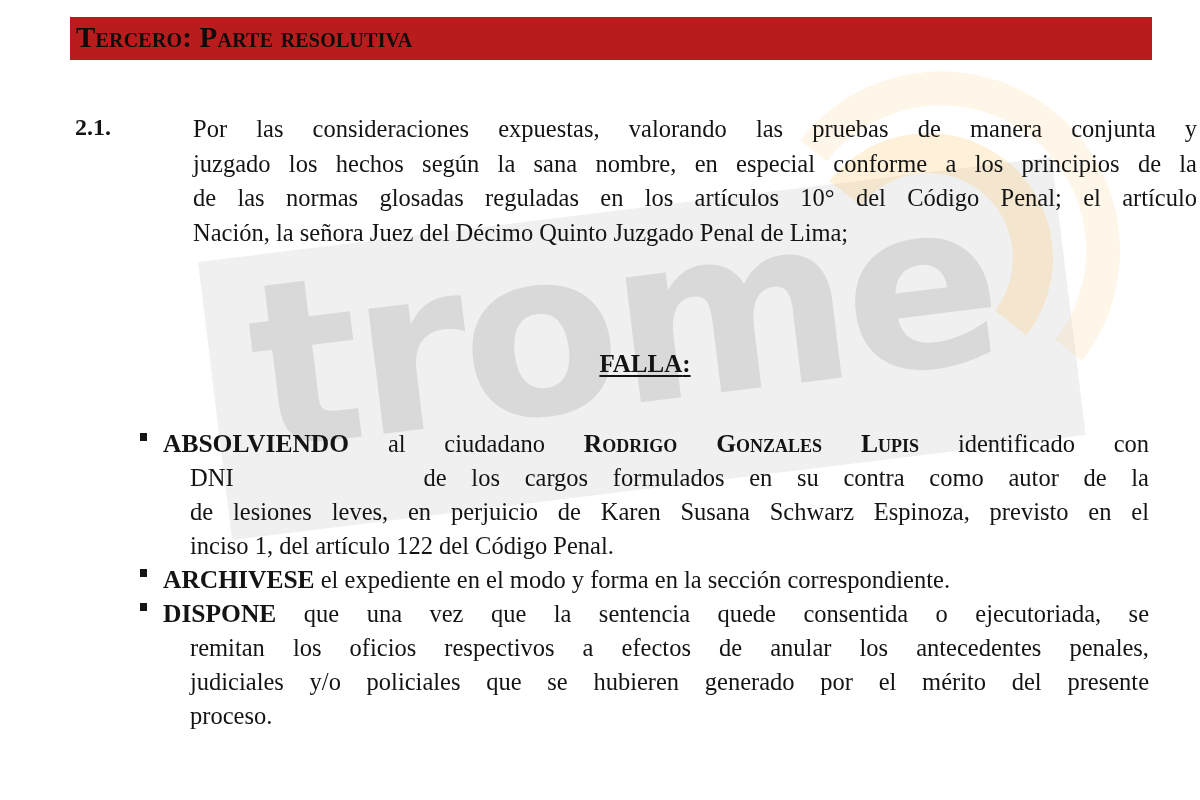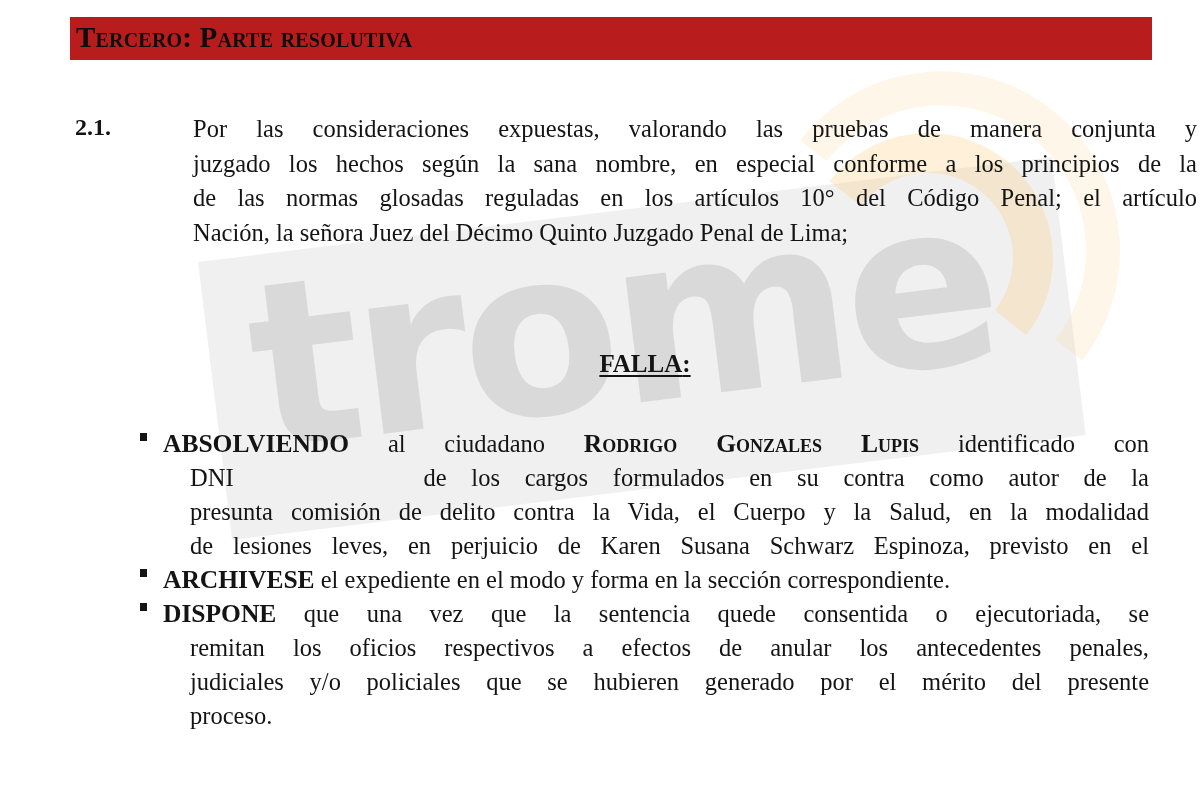--- a/index.html
+++ b/index.html
@@ -179,22 +179,22 @@
   </div>
 
   <div class="falla"><span>FALLA</span><span>:</span></div>
 
   <div class="bullets">
 
     <div class="bullet-item">
       <span class="bullet-mark"></span>
       <span class="line first-line" style="margin-left:-18px; padding-left:0;"><span class="b">ABSOLVIENDO</span> <span>al ciudadano</span> <span class="sc">Rodrigo Gonzales Lupis</span> <span>identificado con</span></span>
       <span class="line"><span>DNI</span><span class="dni-gap"></span><span>de los cargos formulados en su contra como autor de la</span></span>
-      <span class="line">presunta comisión de delito contra la Vida, el Cuerpo y la Salud, en la modalidad</span>
       <span class="line">de lesiones leves, en perjuicio de Karen Susana Schwarz Espinoza, previsto en el</span>
+      <span class="line last">inciso 1, del artículo 122 del Código Penal.</span>
     </div>
 
     <div class="bullet-item">
       <span class="bullet-mark"></span>
       <span class="line first-line last" style="margin-left:-18px;"><span class="b">ARCHIVESE</span> <span>el expediente en el modo y forma en la sección correspondiente.</span></span>
     </div>
 
     <div class="bullet-item">
       <span class="bullet-mark"></span>
       <span class="line first-line" style="margin-left:-18px;"><span class="b">DISPONE</span> <span>que una vez que la sentencia quede consentida o ejecutoriada, se</span></span>

